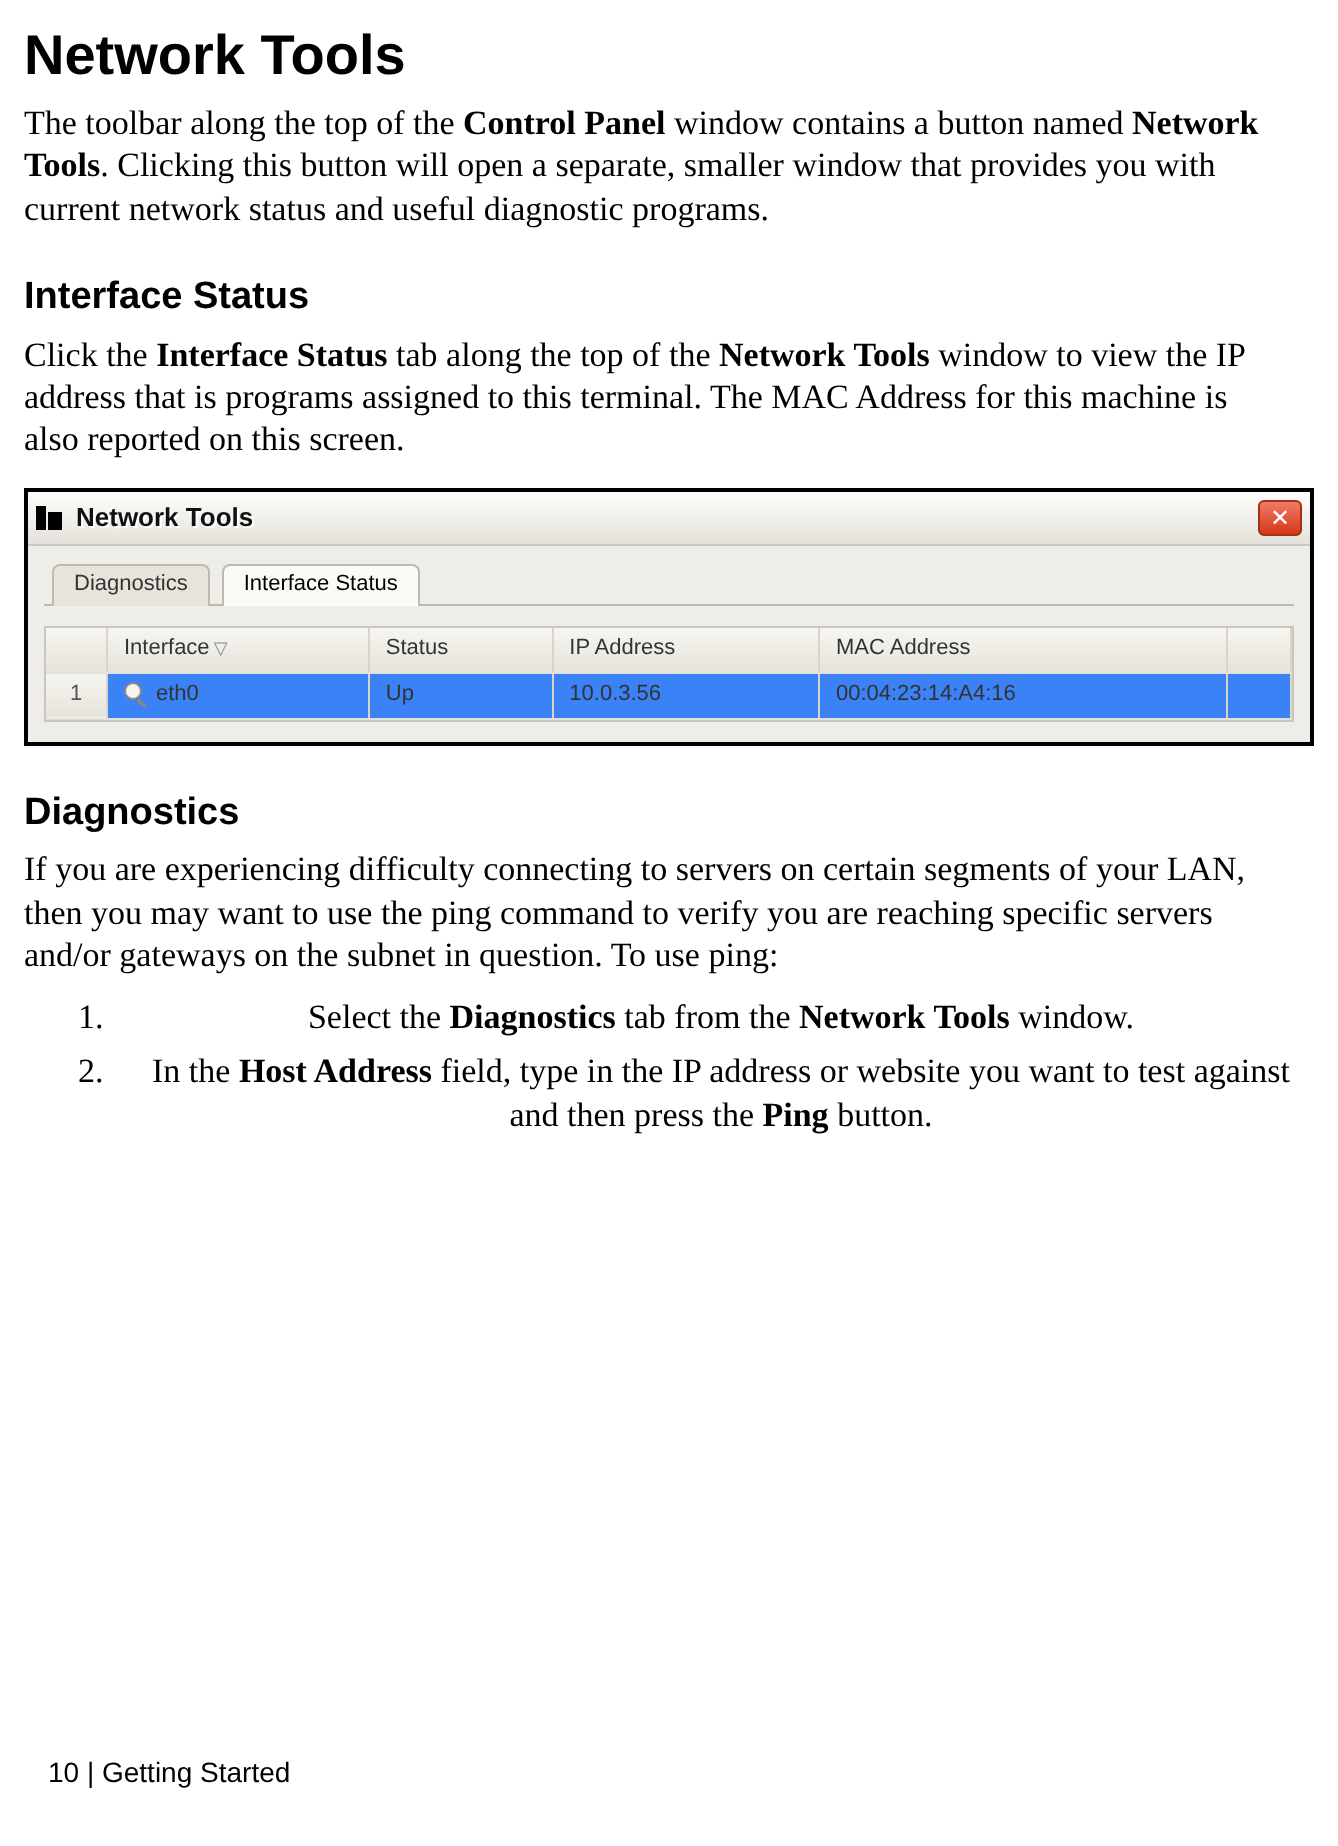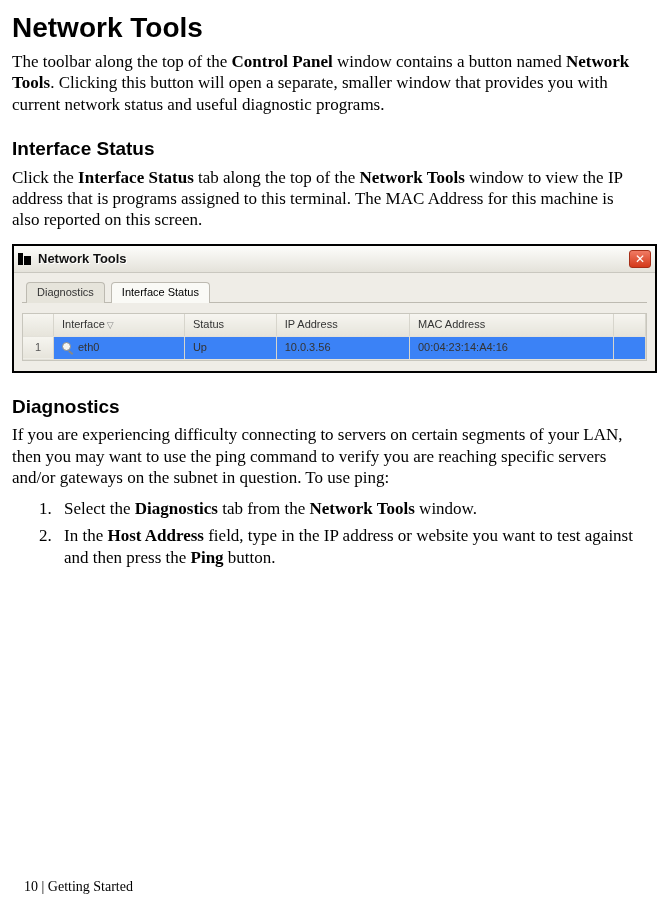--- a/index.html
+++ b/index.html
@@ -23,20 +23,21 @@
     font-family: Arial, Helvetica, sans-serif;
     font-size: 19px;
     font-weight: bold;
     margin: 22px 0 6px 0;
   }
   p { margin: 4px 12px 10px 0; }
   strong.b { font-weight: bold; }
   ol.steps {
     margin: 6px 0 0 0;
     padding-left: 44px;
+    text-align: center;
   }
   ol.steps li { margin-bottom: 6px; padding-left: 8px; }
 
   
   .shot {
     border: 2px solid #000;
     margin: 14px 0 0 0;
     background: #eae9e5;
     font-family: Arial, Helvetica, sans-serif;
   }
@@ -160,21 +161,21 @@
     background: #888;
     transform: rotate(40deg);
     transform-origin: left center;
   }
   td.fill, th.fill { border-right: none; }
 
   .footer {
     position: absolute;
     bottom: 18px;
     left: 12px;
-    font-family: Liberation Serif, serif;
+    font-family: Liberation Sans, sans-serif;
     font-size: 14px;
   }
   .page-area { position: relative; min-height: 903px; }
 </style>
 </head>
 <body>
 <div class="page-area">
 
 <h1 class="page-title">Network Tools</h1>
 

